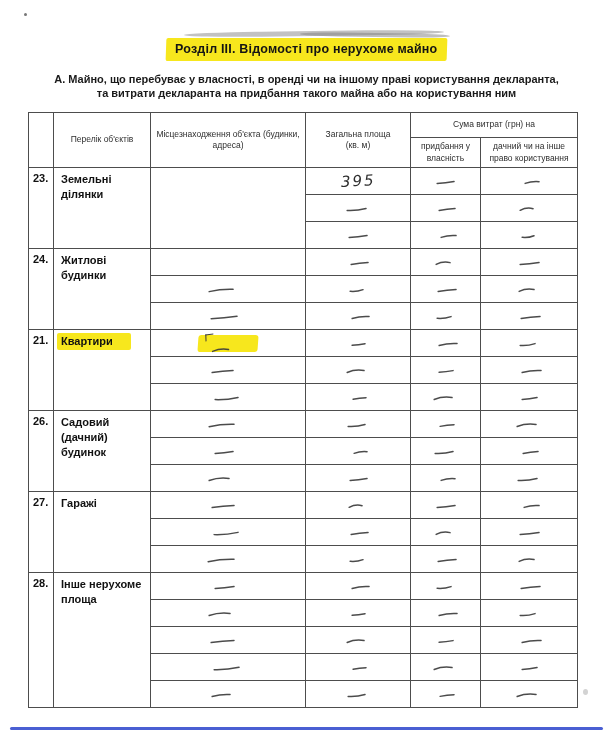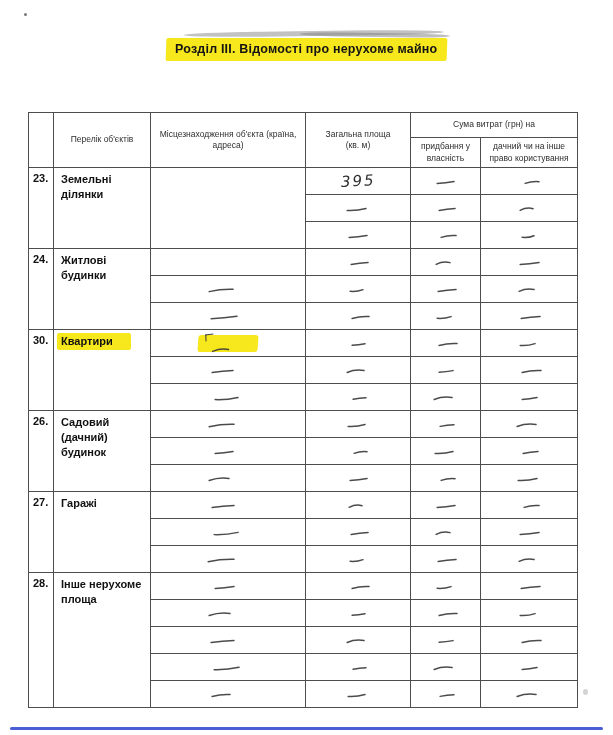--- a/index.html
+++ b/index.html
@@ -62,36 +62,40 @@
 
   <div class="speck" style="top:13px;left:24px;width:3px;height:3px;"></div>
 
   <div class="smudge"></div>
   <div class="smudge2"></div>
 
   <div class="title-wrap">
     <span class="title-hl"><span>Розділ III. Відомості про нерухоме майно</span></span>
   </div>
 
+  <div class="subtitle">
+    <div>А. Майно, що перебуває у власності, в оренді чи на іншому праві користування декларанта,</div>
+    <div>та витрати декларанта на придбання такого майна або на користування ним</div>
+  </div>
 
   <div class="tbl-wrap">
     <table>
       <colgroup>
         <col style="width:25px">
           <col style="width:97px">
           <col style="width:155px">
         <col style="width:105px">
           <col style="width:70px">
           <col style="width:97px">
       </colgroup>
       <thead>
         <tr class="h1">
           <th rowspan="2"></th>
           <th rowspan="2">Перелік об'єктів</th>
-          <th rowspan="2">Місцезнаходження об'єкта (країна, адреса)</th>
+          <th rowspan="2">Місцезнаходження об'єкта (будинки, адреса)</th>
           <th rowspan="2">
             <div>Загальна площа</div>
             <div>(кв. м)</div>
           </th>
           <th colspan="2">Сума витрат (грн) на</th>
         </tr>
         <tr class="h2">
           <th>придбання у власність</th>
           <th>дачний чи на інше право користування</th>
         </tr>
@@ -167,21 +171,21 @@
                   <path d="M1,5 Q9.5,3 18,4" stroke="#3c3c3c" stroke-width="1.5" fill="none" stroke-linecap="round" opacity="0.92"></path>
                 </svg></span></td>
             <td class="mark"><span class="dash" style="margin-left: -3px; transform: rotate(-3deg);"><svg width="16" height="8" xmlns="http://www.w3.org/2000/svg">
                   <path d="M1,5 Q8,6 15,4" stroke="#3c3c3c" stroke-width="1.5" fill="none" stroke-linecap="round" opacity="0.92"></path>
                 </svg></span></td>
             <td class="mark"><span class="dash" style="margin-left: 2px; transform: rotate(-3deg);"><svg width="21" height="8" xmlns="http://www.w3.org/2000/svg">
                   <path d="M1,5 Q10.5,4 20,4" stroke="#3c3c3c" stroke-width="1.5" fill="none" stroke-linecap="round" opacity="0.92"></path>
                 </svg></span></td>
           </tr>
           <tr>
-            <td class="num" rowspan="3">30.</td>
+            <td class="num" rowspan="3">21.</td>
             <td class="label" rowspan="3"><span class="hl-label">Квартири</span></td>
             <td class="mark"><span class="loc-hl"><span class="pen-corner"></span><span class="dash" style="margin-left: -6px; transform: rotate(-3deg);"><svg width="18" height="8" xmlns="http://www.w3.org/2000/svg">
                     <path d="M1,5 Q9,2 17,4" stroke="#3c3c3c" stroke-width="1.5" fill="none" stroke-linecap="round" opacity="0.92"></path>
                   </svg></span></span></td>
             <td class="mark"><span class="dash" style="margin-left: 0px; transform: rotate(-3deg);"><svg width="15" height="8" xmlns="http://www.w3.org/2000/svg">
                   <path d="M1,5 Q7.5,5 14,4" stroke="#3c3c3c" stroke-width="1.5" fill="none" stroke-linecap="round" opacity="0.92"></path>
                 </svg></span></td>
             <td class="mark"><span class="dash" style="margin-left: 5px; transform: rotate(-3deg);"><svg width="20" height="8" xmlns="http://www.w3.org/2000/svg">
                   <path d="M1,5 Q10,3 19,4" stroke="#3c3c3c" stroke-width="1.5" fill="none" stroke-linecap="round" opacity="0.92"></path>
                 </svg></span></td>

